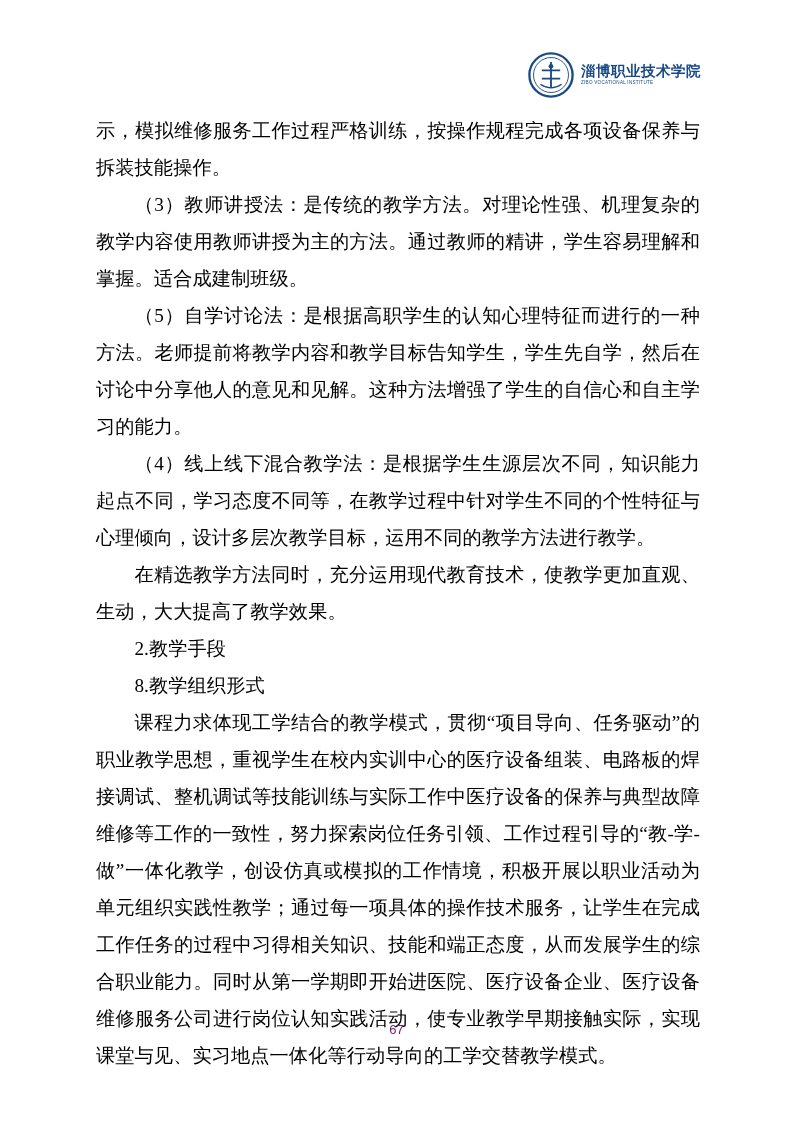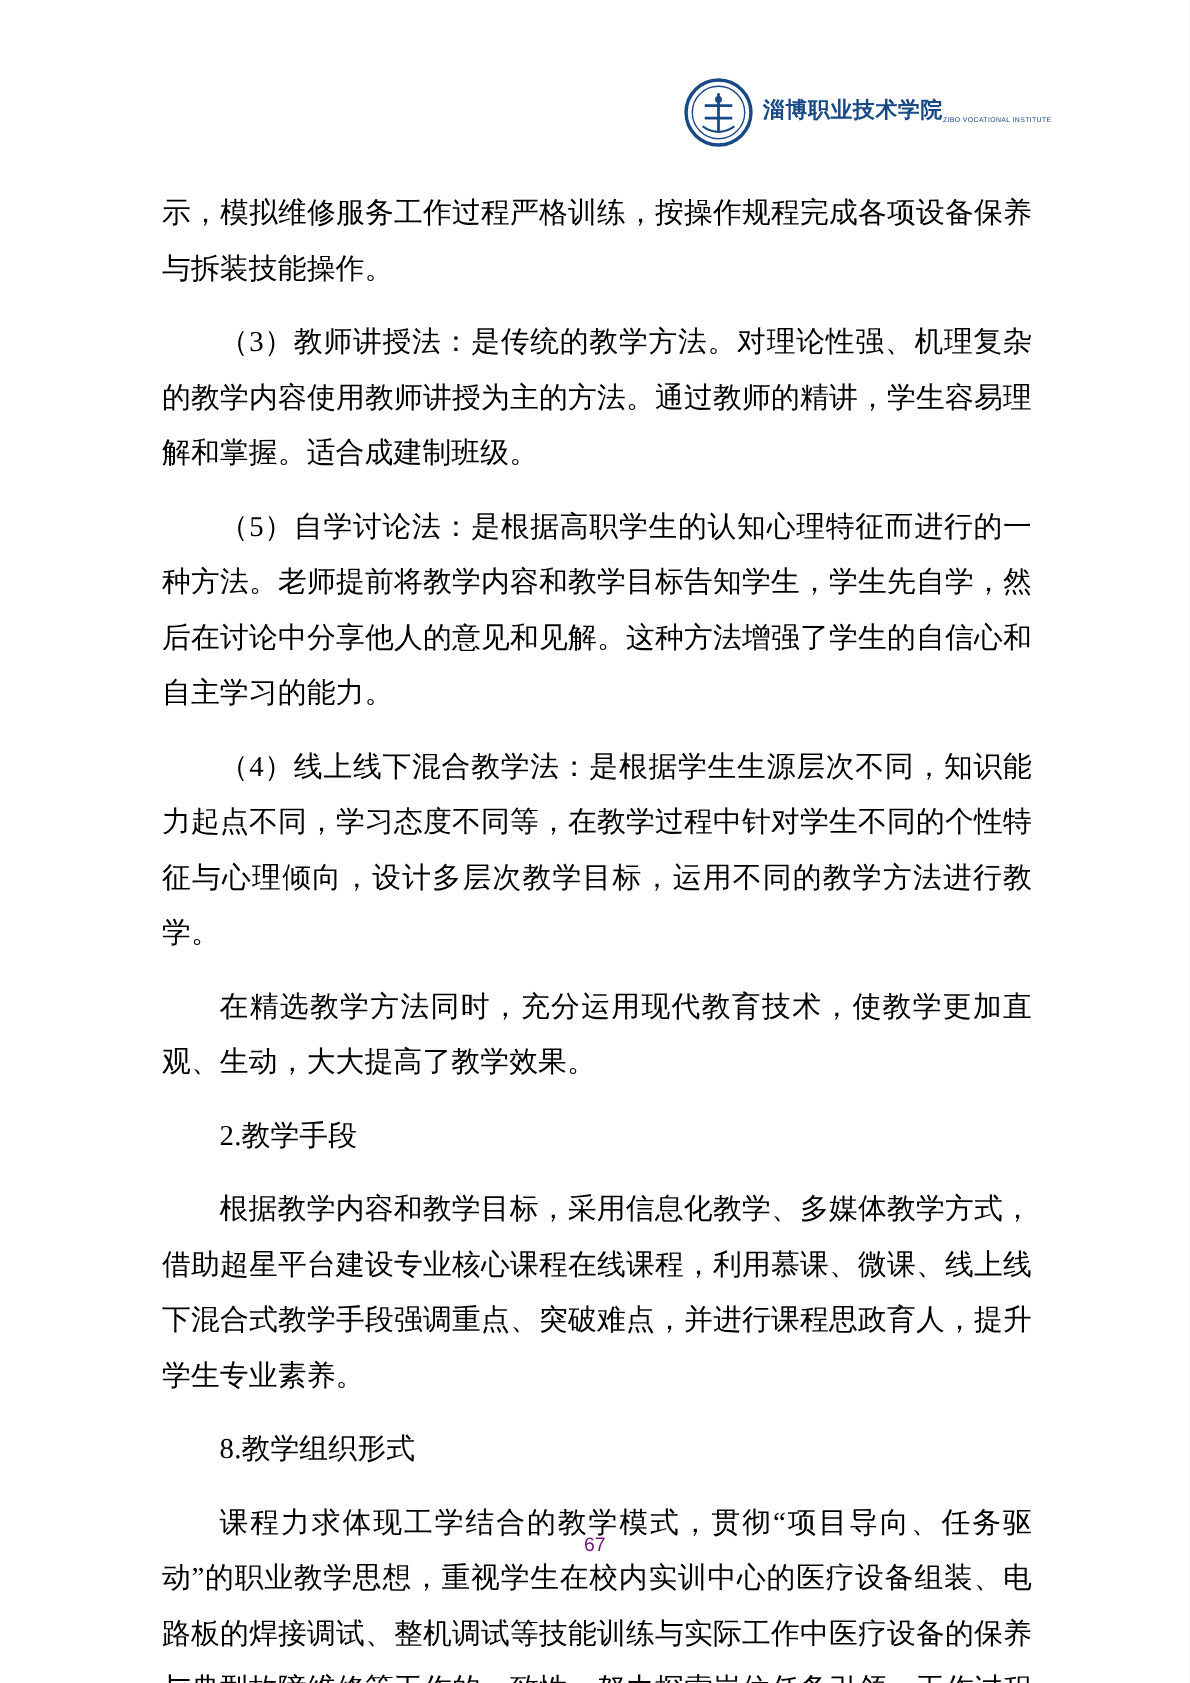--- a/index.html
+++ b/index.html
@@ -27,24 +27,23 @@
     align-items: center;
     gap: 7px;
   }
   .logo-mark {
     width: 46px;
     height: 46px;
     flex: none;
   }
   .logo-text {
     display: flex;
-    flex-direction: row;
+    flex-direction: column;
     justify-content: center;
     line-height: 1.05;
-    align-items: flex-end;
   }
   .logo-cn {
     font-family: "Liberation Serif", "DejaVu Serif", serif;
     font-size: 14.5px;
     font-weight: bold;
     color: #1a4a86;
     letter-spacing: 0.5px;
     white-space: nowrap;
   }
   .logo-en {
@@ -57,21 +56,21 @@
   }
 
   
   .content {
     position: absolute;
     left: 96px;
     top: 112px;
     width: 604px;
   }
   p {
-    margin: 12px;
+    margin: 0;
     font-size: 19.2px;
     line-height: 37px;
     text-align: justify;
     text-justify: inter-ideograph;
     letter-spacing: 0.1px;
   }
   p.indent {
     text-indent: 2em;
   }
 
@@ -106,21 +105,20 @@
     </span>
   </div>
 
   <div class="content">
     <p class="indent" style="text-indent:0">示，模拟维修服务工作过程严格训练，按操作规程完成各项设备保养与拆装技能操作。</p>
     <p class="indent">（3）教师讲授法：是传统的教学方法。对理论性强、机理复杂的教学内容使用教师讲授为主的方法。通过教师的精讲，学生容易理解和掌握。适合成建制班级。</p>
     <p class="indent">（5）自学讨论法：是根据高职学生的认知心理特征而进行的一种方法。老师提前将教学内容和教学目标告知学生，学生先自学，然后在讨论中分享他人的意见和见解。这种方法增强了学生的自信心和自主学习的能力。</p>
     <p class="indent">（4）线上线下混合教学法：是根据学生生源层次不同，知识能力起点不同，学习态度不同等，在教学过程中针对学生不同的个性特征与心理倾向，设计多层次教学目标，运用不同的教学方法进行教学。</p>
     <p class="indent">在精选教学方法同时，充分运用现代教育技术，使教学更加直观、生动，大大提高了教学效果。</p>
     <p class="indent">2.教学手段</p>
-    <p class="indent">根据教学内容和教学目标，采用信息化教学、多媒体教学方式，借助超星平台建设专业核心课程在线课程，利用慕课、微课、线上线下混合式教学手段强调重点、突破难点，并进行课程思政育人，提升学生专业素养。</p>
     <p class="indent">8.教学组织形式</p>
     <p class="indent">课程力求体现工学结合的教学模式，贯彻“项目导向、任务驱动”的职业教学思想，重视学生在校内实训中心的医疗设备组装、电路板的焊接调试、整机调试等技能训练与实际工作中医疗设备的保养与典型故障维修等工作的一致性，努力探索岗位任务引领、工作过程引导的“教-学-做”一体化教学，创设仿真或模拟的工作情境，积极开展以职业活动为单元组织实践性教学；通过每一项具体的操作技术服务，让学生在完成工作任务的过程中习得相关知识、技能和端正态度，从而发展学生的综合职业能力。同时从第一学期即开始进医院、医疗设备企业、医疗设备维修服务公司进行岗位认知实践活动，使专业教学早期接触实际，实现课堂与见、实习地点一体化等行动导向的工学交替教学模式。</p>
 
   </div>
 
   <div class="page-number">67</div>
 
 </div>
 
 </body></html>

